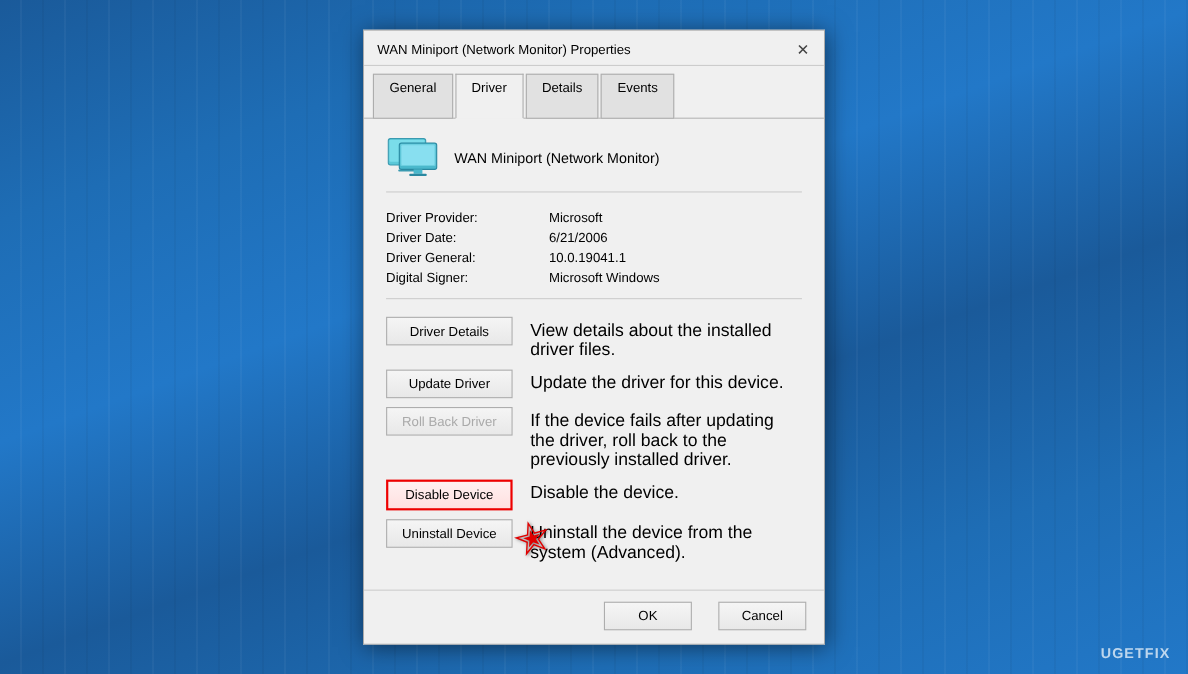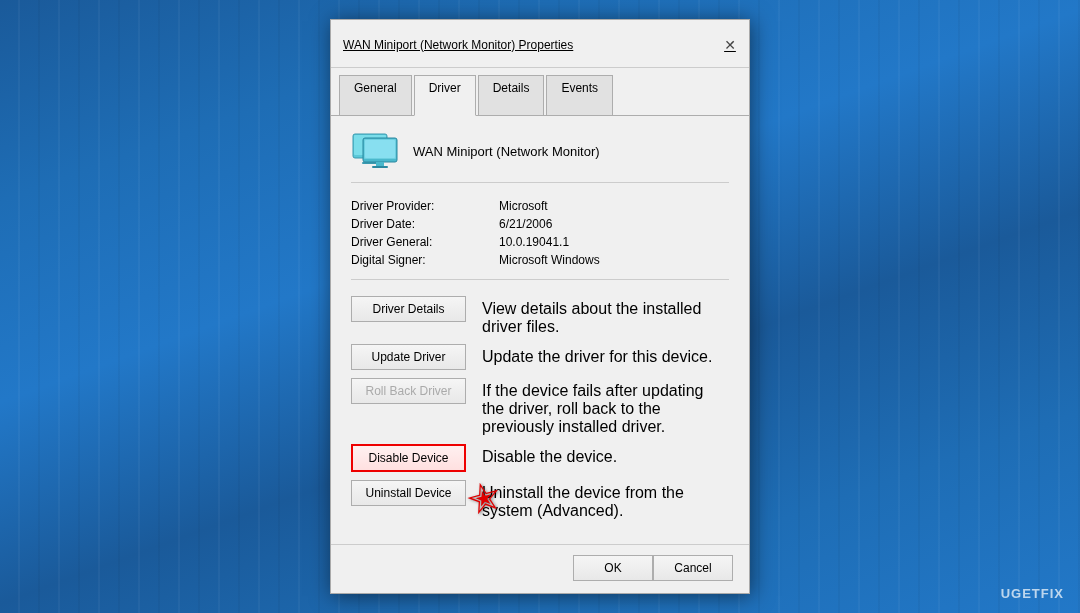--- a/index.html
+++ b/index.html
@@ -56,22 +56,21 @@
     }
 
     
     .title-bar {
       background: #f0f0f0;
       border-bottom: 1px solid #ccc;
       display: flex;
       align-items: center;
       justify-content: space-between;
       padding: 8px 8px 6px 12px;
-      height: 48px;
-      text-decoration: underline;
+      height: 32px;
     }
 
     .title-bar-text {
       font-size: 12px;
       color: #000;
     }
 
     .title-bar-close {
       width: 22px;
       height: 22px;
@@ -198,21 +197,21 @@
       color: #000;
       padding-top: 4px;
       flex: 1;
     }
 
     
     .bottom-bar {
       display: flex;
       justify-content: flex-end;
       align-items: center;
-      gap: 0;
+      gap: 24px;
       padding: 10px 16px 12px;
       background: #f0f0f0;
       border-top: 1px solid #ccc;
     }
 
     .ok-btn, .cancel-btn {
       width: 80px;
       padding: 5px 8px;
       font-size: 12px;
       border: 1px solid #adadad;

